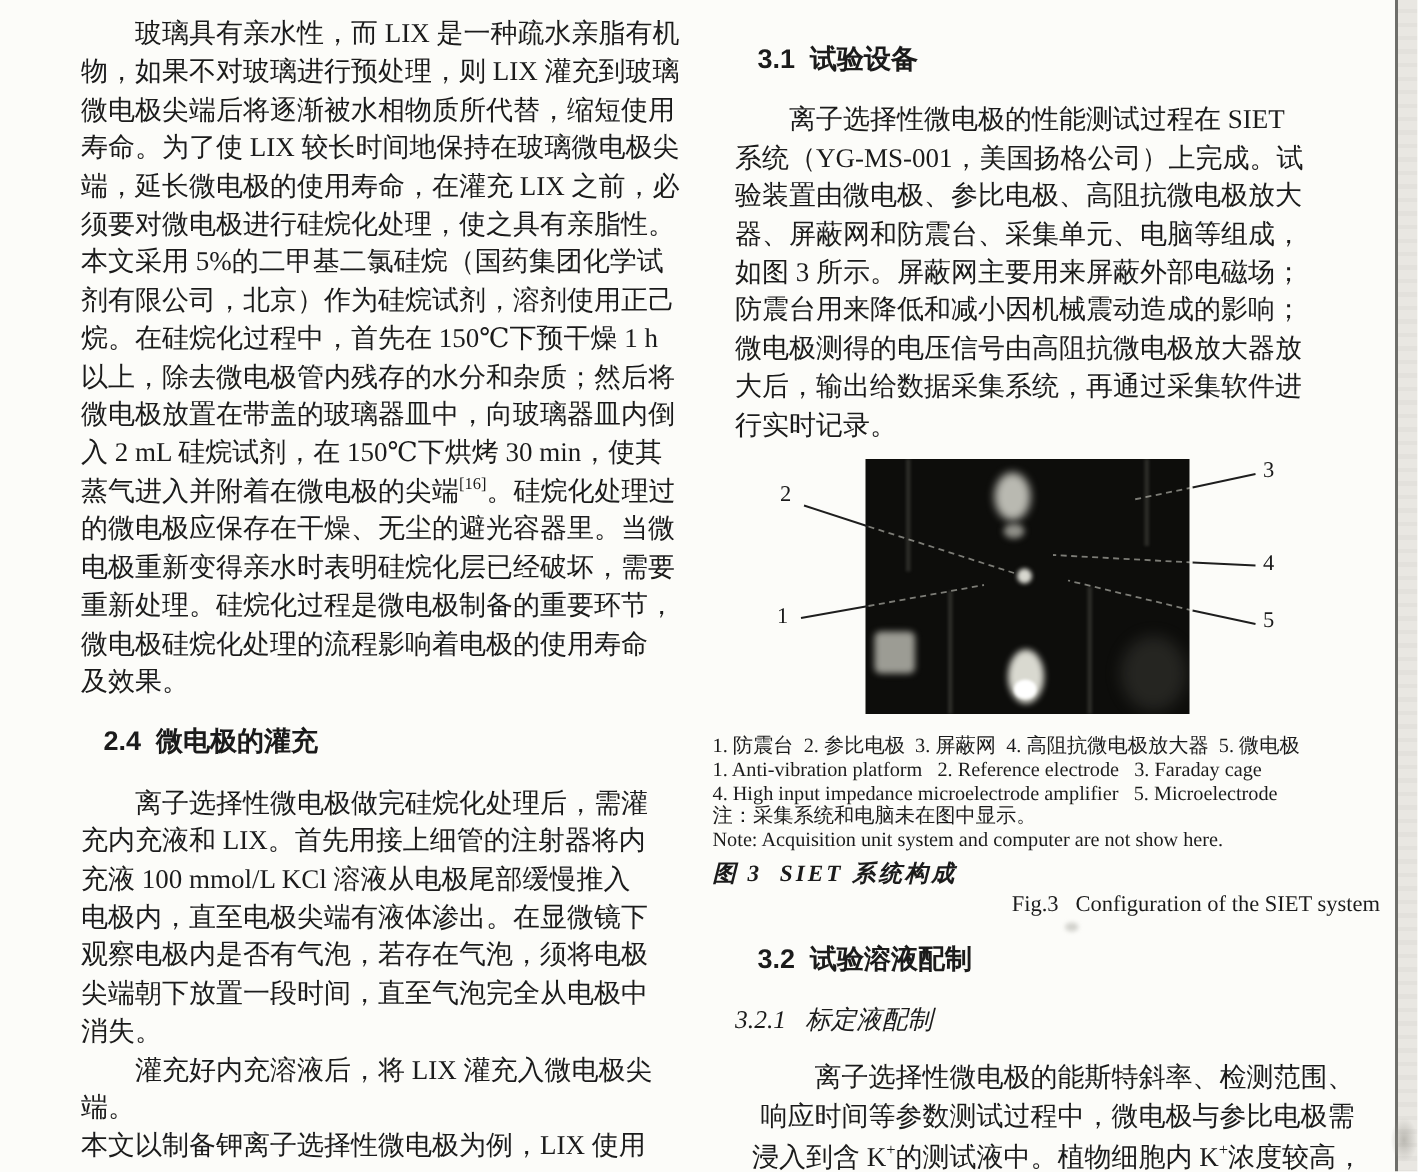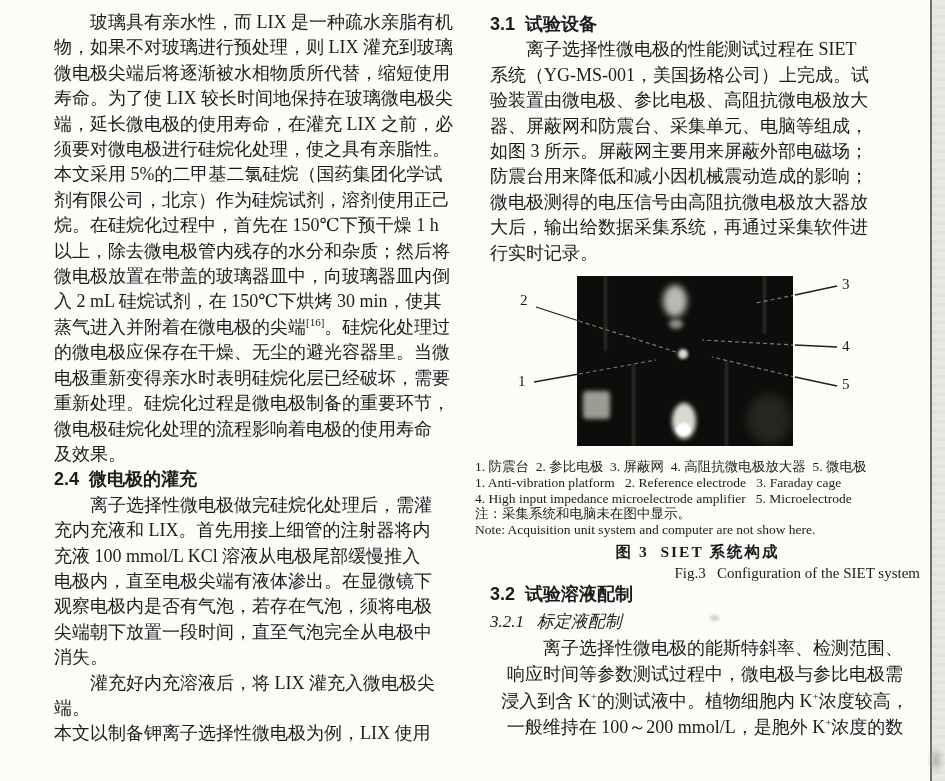--- a/index.html
+++ b/index.html
@@ -8,25 +8,25 @@
     background:#fcfcf9;color:#1b1b1b;
     font-family:"Liberation Serif","DejaVu Serif",serif;
   }
   .col{position:absolute;}
   #colL{left:54px;top:10px;width:416px;}
   #colR{left:490px;top:12px;width:430px;}
   .tline{font-size:18px;line-height:25.4px;white-space:pre-wrap;}
   .para .tline:first-child{text-indent:36px;}
   h3.sec{
     font-family:"Liberation Sans","DejaVu Sans",sans-serif;
-    font-weight:bold;font-size:18px;line-height:25.4px;margin:0;white-space:pre-wrap;
+    font-weight:bold;font-size:18px;line-height:25.4px;margin:15px;white-space:pre-wrap;
   }
   h4.subsec{
     font-weight:normal;font-style:italic;font-size:17px;line-height:25.4px;
-    margin:2px 0 0 0;white-space:pre-wrap;
+    margin:2px 0 12px 0;white-space:pre-wrap;
   }
   sup{font-size:11px;line-height:0;vertical-align:super;}
 
   
   .figwrap{position:relative;height:170px;margin-top:10px;}
   .photo{position:absolute;left:87px;top:0;width:216px;height:170px;background:#0d0d0b;overflow:hidden;}
   .blob{position:absolute;border-radius:50%;}
   .b-top{left:86px;top:9px;width:24px;height:32px;background:#b9b9b1;filter:blur(3px);}
   .b-top2{left:92px;top:43px;width:14px;height:10px;background:#8f8f88;filter:blur(2px);}
   .b-mid{left:101px;top:73px;width:10px;height:10px;background:#d8d8d0;filter:blur(1.5px);}
@@ -38,21 +38,21 @@
   .s1{left:27px;top:0;height:75px;}
   .s2{left:55px;top:88px;height:82px;}
   .s3{left:148px;top:85px;height:85px;}
   .s4{left:186px;top:0;height:58px;}
   .callout-svg{position:absolute;left:0;top:0;}
   .cnum{position:absolute;font-size:15px;line-height:16px;color:#1b1b1b;}
 
   
   .figcap{margin:13px 0 0 -15px;width:445px;}
   .capline{font-size:13.5px;line-height:15.8px;white-space:pre-wrap;}
-  .figtitle-cn{text-align:center;font-size:15.5px;font-weight:bold;
+  .figtitle-cn{text-align:left;font-size:15.5px;font-weight:bold;font-style:italic;
     letter-spacing:2px;margin-top:4px;white-space:pre-wrap;}
   .figtitle-en{text-align:right;font-size:15px;margin-top:2px;white-space:pre-wrap;}
   .mt-sec{margin-top:22px;}
   .para-sol .tline{line-height:26.4px;text-align:center;}
 
   
   .scan-edge{
     position:absolute;top:0;right:0;width:13px;height:781px;
     background:repeating-linear-gradient(180deg,#e9e7e2 0 6px,#e3e1dc 6px 9px);
     border-left:2px solid #6e6e6a;

